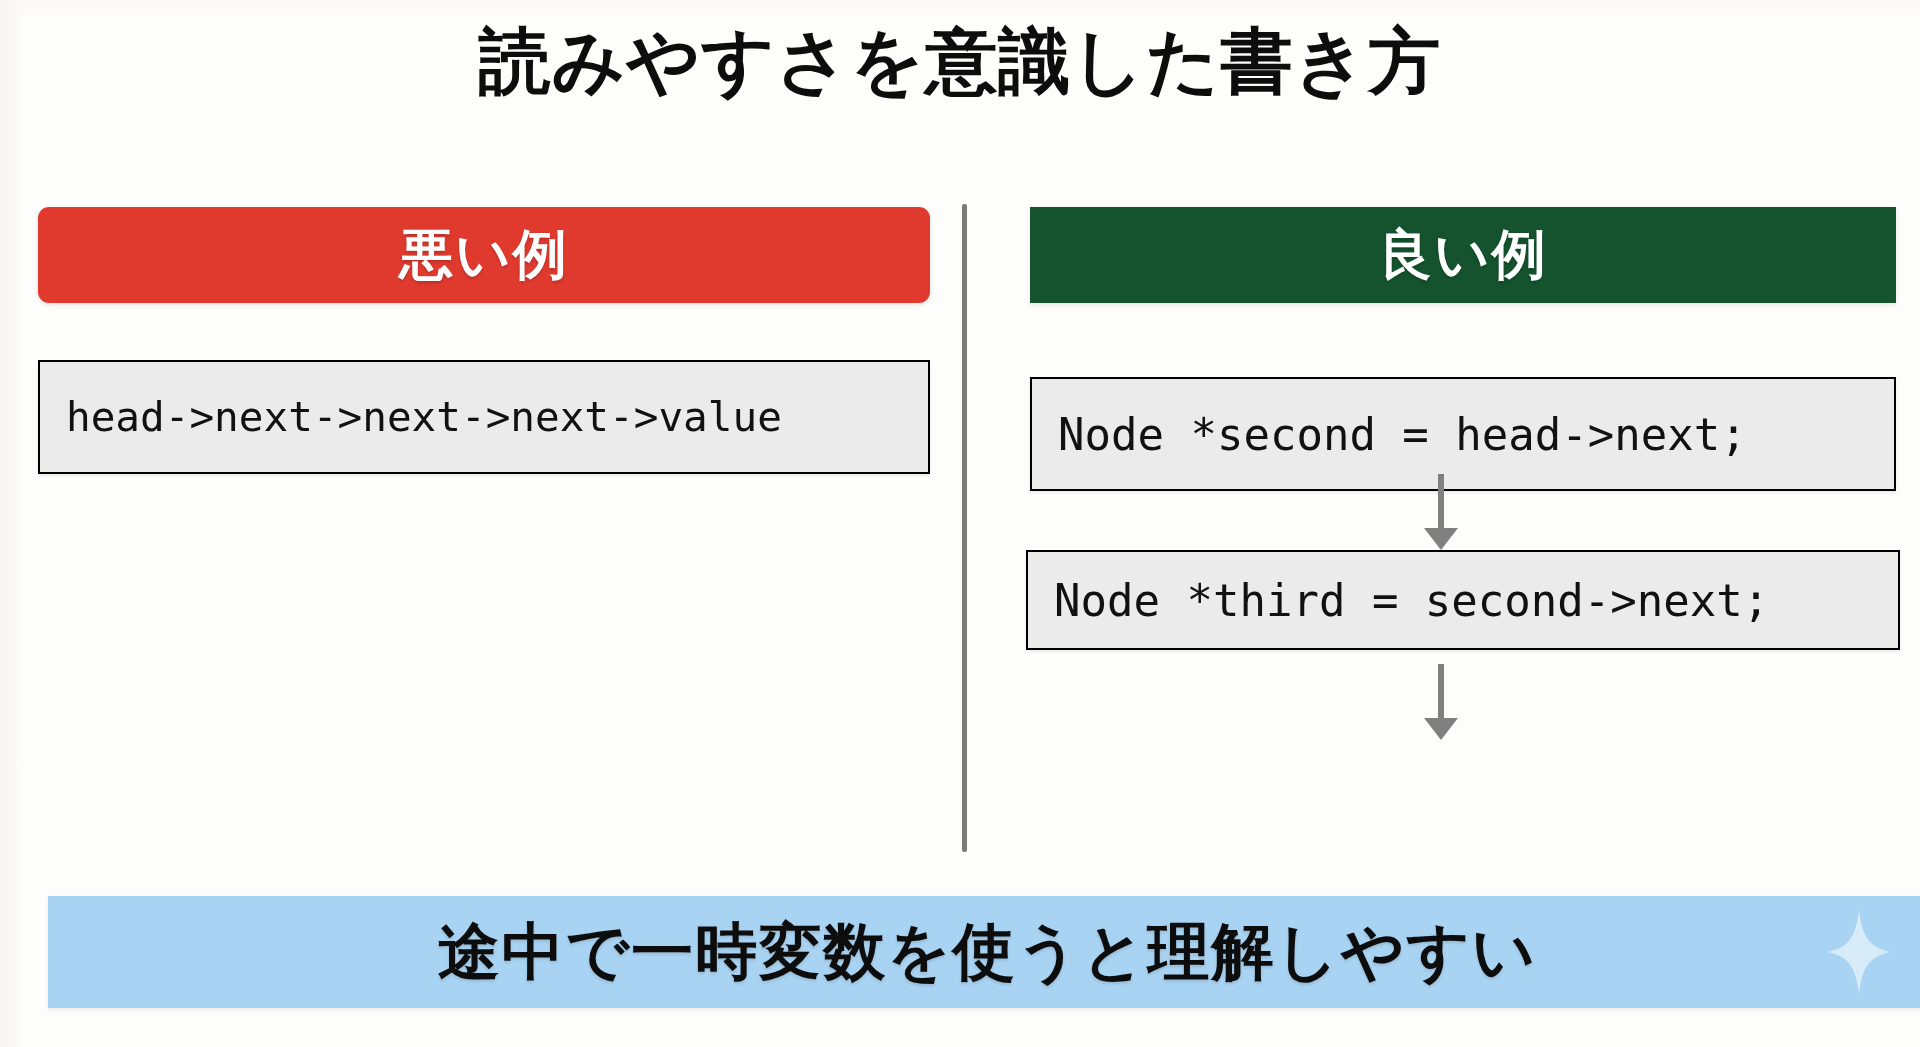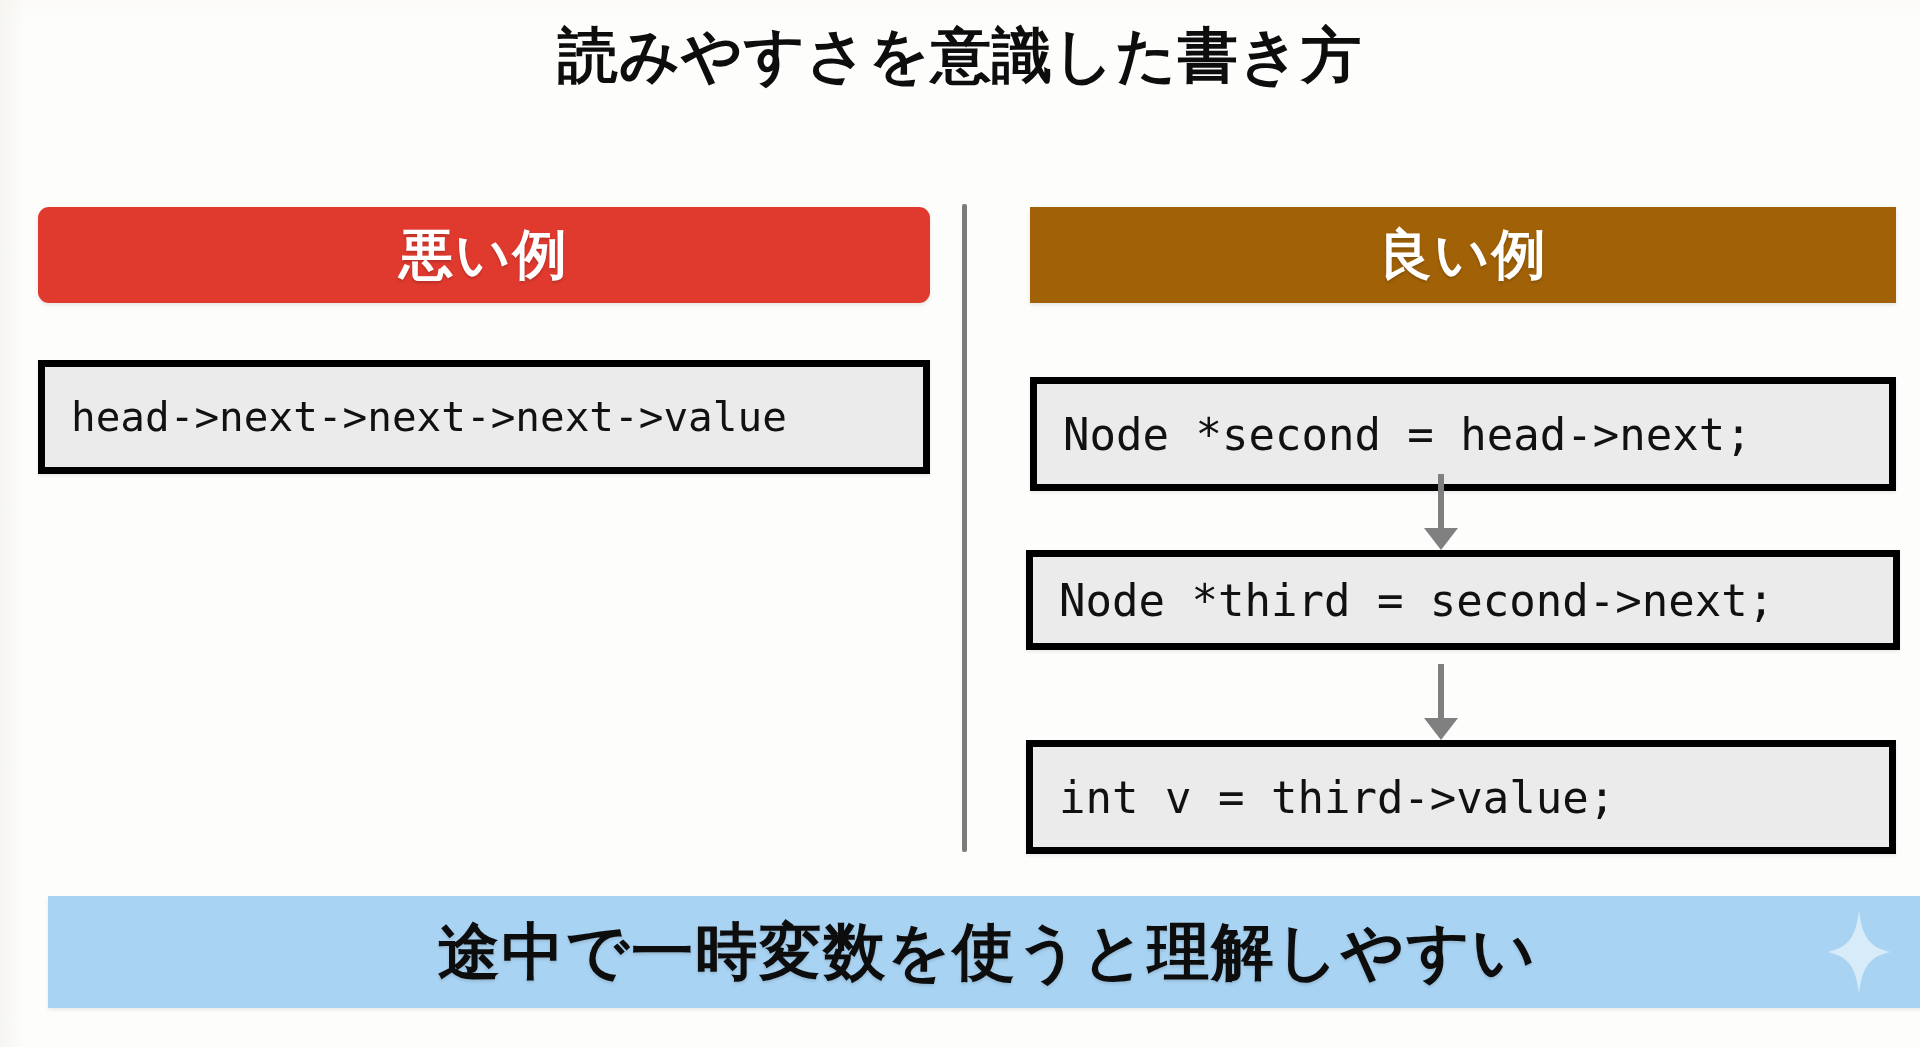--- a/index.html
+++ b/index.html
@@ -30,21 +30,21 @@
       linear-gradient(to bottom, rgba(250,249,246,0.8) 0px, rgba(255,255,255,0) 18px);
     pointer-events: none;
   }
 
   .title {
     position: absolute;
     left: 0;
     top: 22px;
     width: 1920px;
     text-align: center;
-    font-size: 60px;
+    font-size: 72px;
     line-height: 1.1;
     font-weight: 700;
     letter-spacing: 1px;
     color: #0d0d0d;
     font-family: "DejaVu Sans", "Liberation Sans", sans-serif;
     white-space: nowrap;
   }
 
   
   .hdr {
@@ -65,39 +65,39 @@
     left: 38px;
     top: 207px;
     width: 892px;
     background: #e03a2f;
     border-radius: 11px;
   }
   .hdr-good {
     left: 1030px;
     top: 207px;
     width: 866px;
-    background: #a16207;
+    background: #14532d;
   }
 
   
   .divider {
     position: absolute;
     left: 962px;
     top: 204px;
     width: 5px;
     height: 648px;
     background: #7b7b7b;
     border-radius: 2px;
   }
 
   
   .code {
     position: absolute;
     background: #ebebeb;
-    border: 7px solid #000000;
+    border: 2px solid #000000;
     display: flex;
     align-items: center;
     padding-left: 26px;
     box-sizing: border-box;
     font-family: "DejaVu Sans Mono", "Liberation Mono", monospace;
     font-size: 44px;
     color: #111111;
     letter-spacing: 0px;
     white-space: nowrap;
     box-shadow: 0 2px 3px rgba(0,0,0,0.07);
@@ -186,21 +186,20 @@
   </div>
 
   <div class="code code-g1">Node *second = head-&gt;next;</div>
 
   <div class="arrow arrow-1"></div>
 
   <div class="code code-g2">Node *third = second-&gt;next;</div>
 
   <div class="arrow arrow-2"></div>
 
-  <div class="code code-g3">int v = third-&gt;value;</div>
 
   <div class="banner">
     <span class="banner-text">途中で一時変数を使うと理解しやすい</span>
     <svg class="sparkle" viewBox="0 0 64 84">
       <path d="M32 0 C35 26 42 38 64 42 C42 46 35 58 32 84 C29 58 22 46 0 42 C22 38 29 26 32 0 Z" fill="#ffffff"></path>
     </svg>
   </div>
 
 </div>
 

